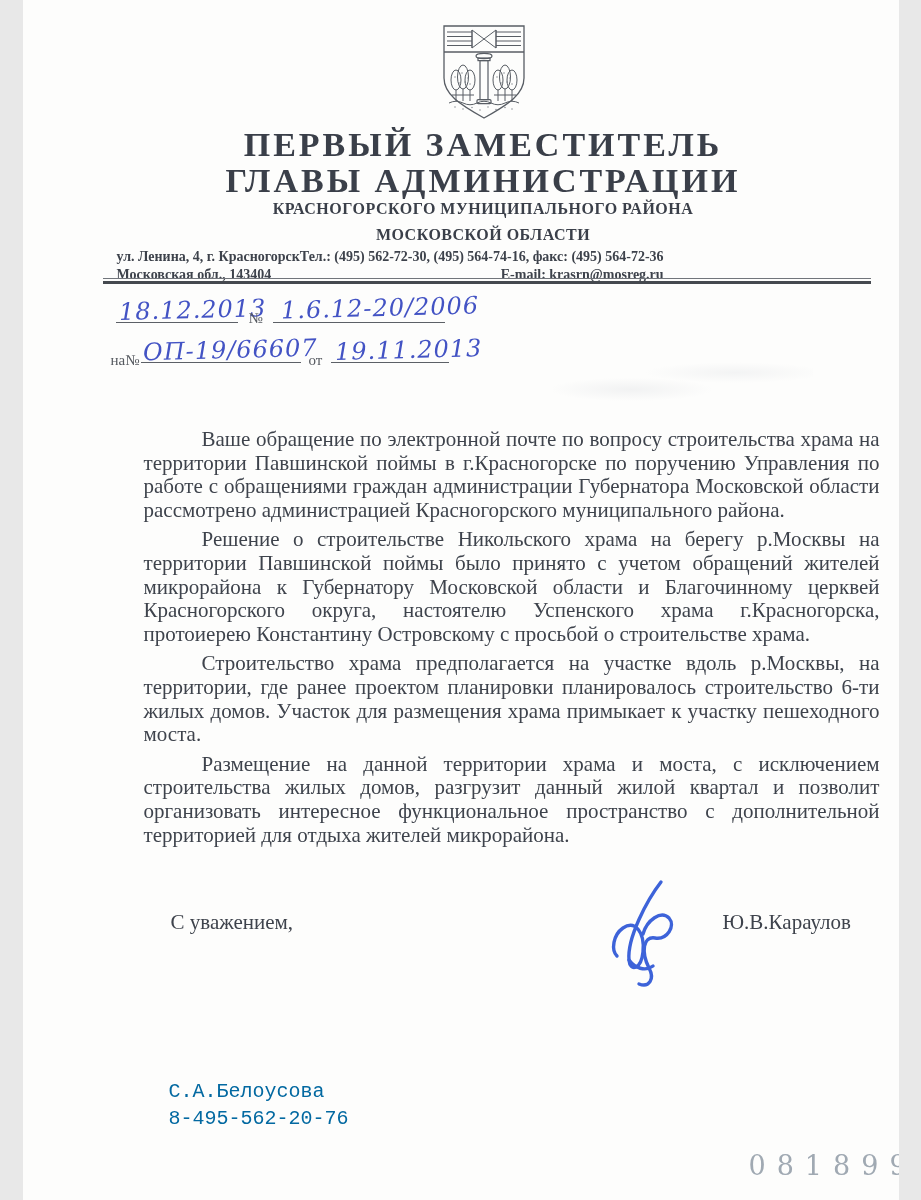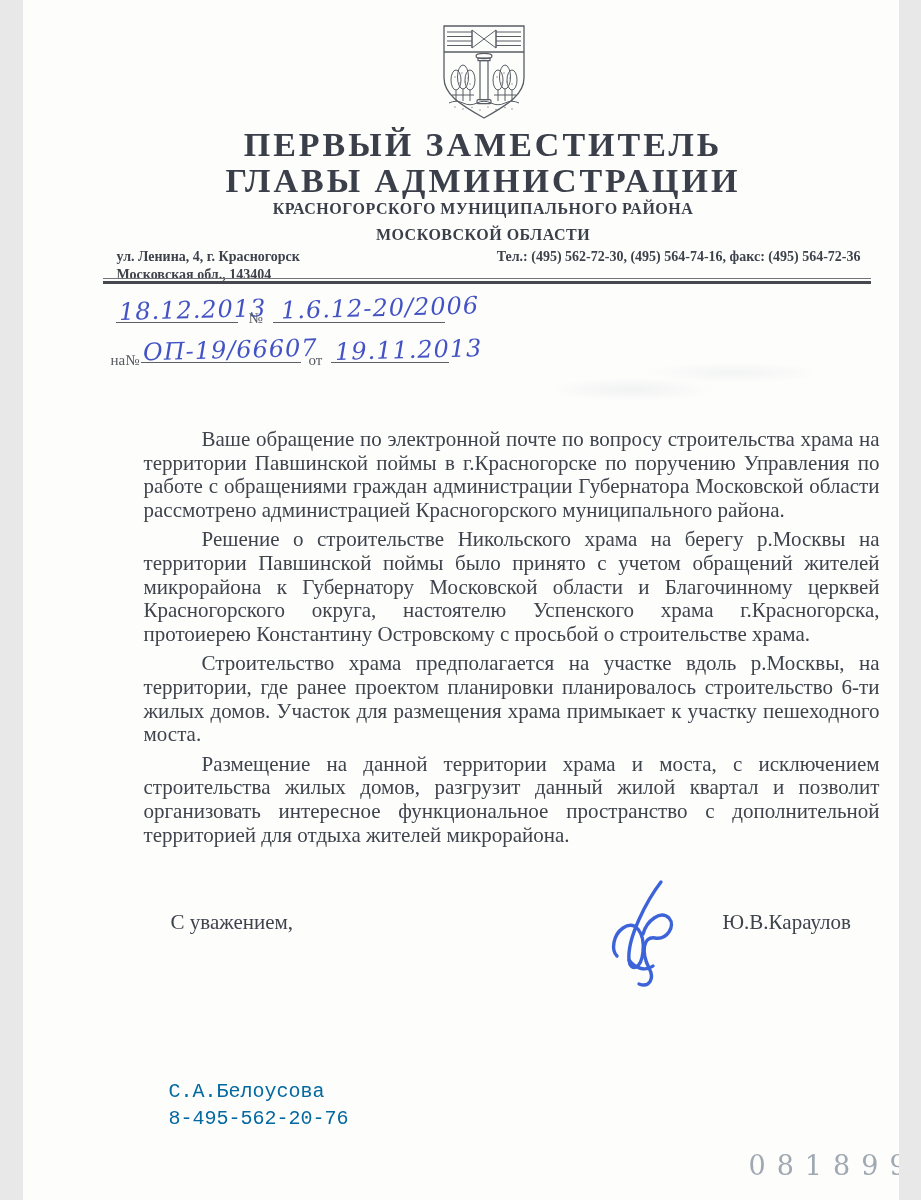--- a/index.html
+++ b/index.html
@@ -12,21 +12,21 @@
     font-family:"Liberation Serif","DejaVu Serif",serif;
     color:#41464f;
   }
   
   .emblem{position:absolute;left:416px;top:22px;width:90px;height:100px;}
   .title-line{position:absolute;left:0;width:921px;text-align:center;color:#3a3f49;}
   .t1{top:126px;font-size:34px;font-weight:bold;letter-spacing:3px;}
   .t2{top:162px;font-size:34px;font-weight:bold;letter-spacing:3px;}
   .t3{top:200px;font-size:16px;font-weight:bold;letter-spacing:0.5px;font-stretch:condensed;}
   .t4{top:226px;font-size:16px;font-weight:bold;letter-spacing:0.5px;}
-  .contact-row{position:absolute;left:94px;top:248px;width:744px;display:flex;justify-content:space-between;font-size:14px;font-weight:bold;line-height:1.25;color:#3d424b;}
+  .contact-row{position:absolute;left:94px;top:248px;width:744px;display:flex;justify-content:flex-start;font-size:14px;font-weight:bold;line-height:1.25;color:#3d424b;}
   .contact-left{text-align:left;}
   .contact-right{text-align:right;}
   .rule{position:absolute;left:80px;top:278px;width:768px;height:2px;border-top:1px solid #71757b;border-bottom:3px solid #45494f;}
   
   .ref-label{position:absolute;font-size:15px;color:#55595f;}
   .ref-line{position:absolute;border-bottom:1.6px solid #5c6066;}
   .hand{
     position:absolute;
     font-family:"DejaVu Serif",serif;
     font-style:italic;
@@ -149,20 +149,21 @@
   <div class="title-line t3">КРАСНОГОРСКОГО МУНИЦИПАЛЬНОГО РАЙОНА</div>
   <div class="title-line t4">МОСКОВСКОЙ ОБЛАСТИ</div>
 
   <div class="contact-row">
     <div class="contact-left">
       <div>ул. Ленина, 4, г. Красногорск</div>
       <div>Московская обл., 143404</div>
     </div>
     <div class="contact-right">
       <div>Тел.: (495) 562-72-30, (495) 564-74-16,  факс: (495) 564-72-36</div>
+      <div>E-mail: krasrn@mosreg.ru</div>
     </div>
   </div>
 
   <div class="rule"></div>
 
   <span class="ref-line" style="left:93px;top:300px;width:122px;height:22px;"></span>
   <span class="hand" style="left:96px;top:296px;">18.12.2013</span>
   <span class="ref-label" style="left:226px;top:310px;">№</span>
   <span class="ref-line" style="left:250px;top:300px;width:172px;height:22px;"></span>
   <span class="hand" style="left:258px;top:294px;">1.6.12-20/2006</span>

